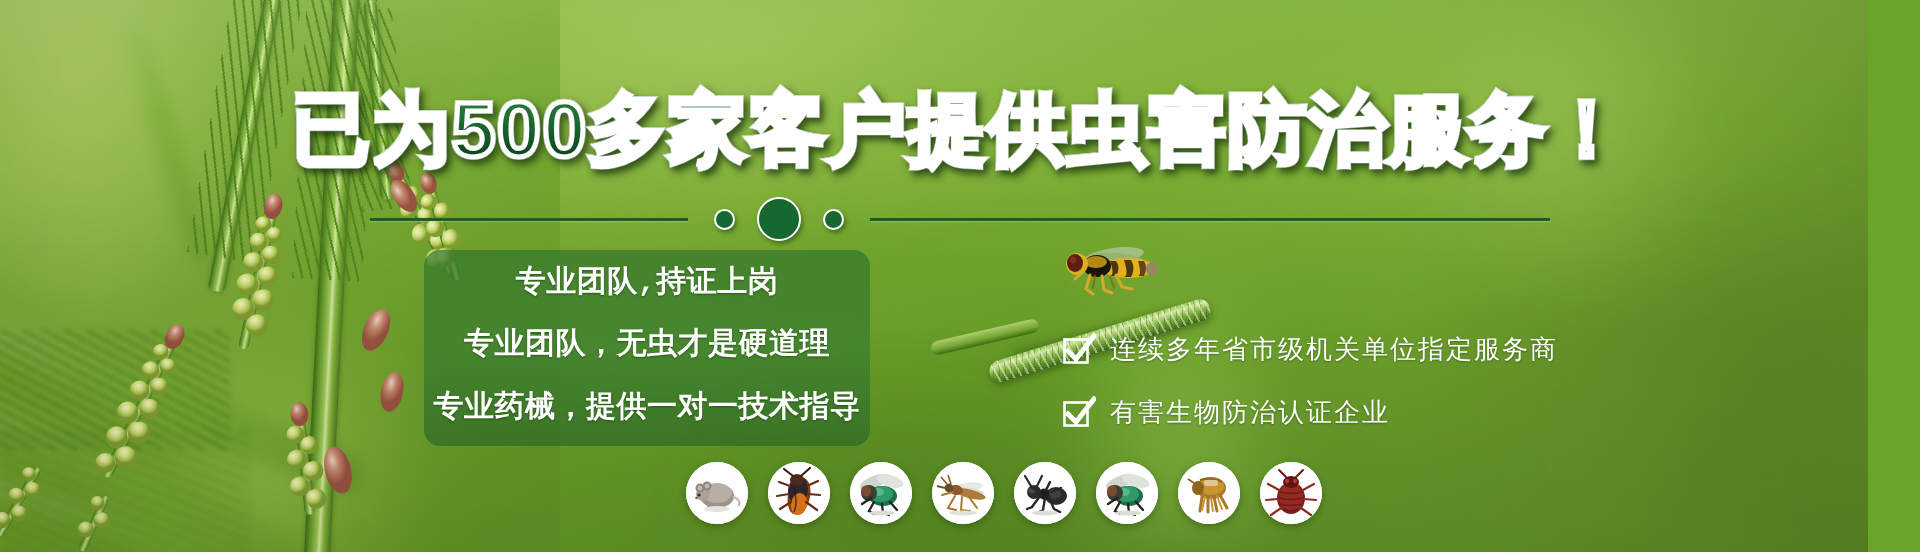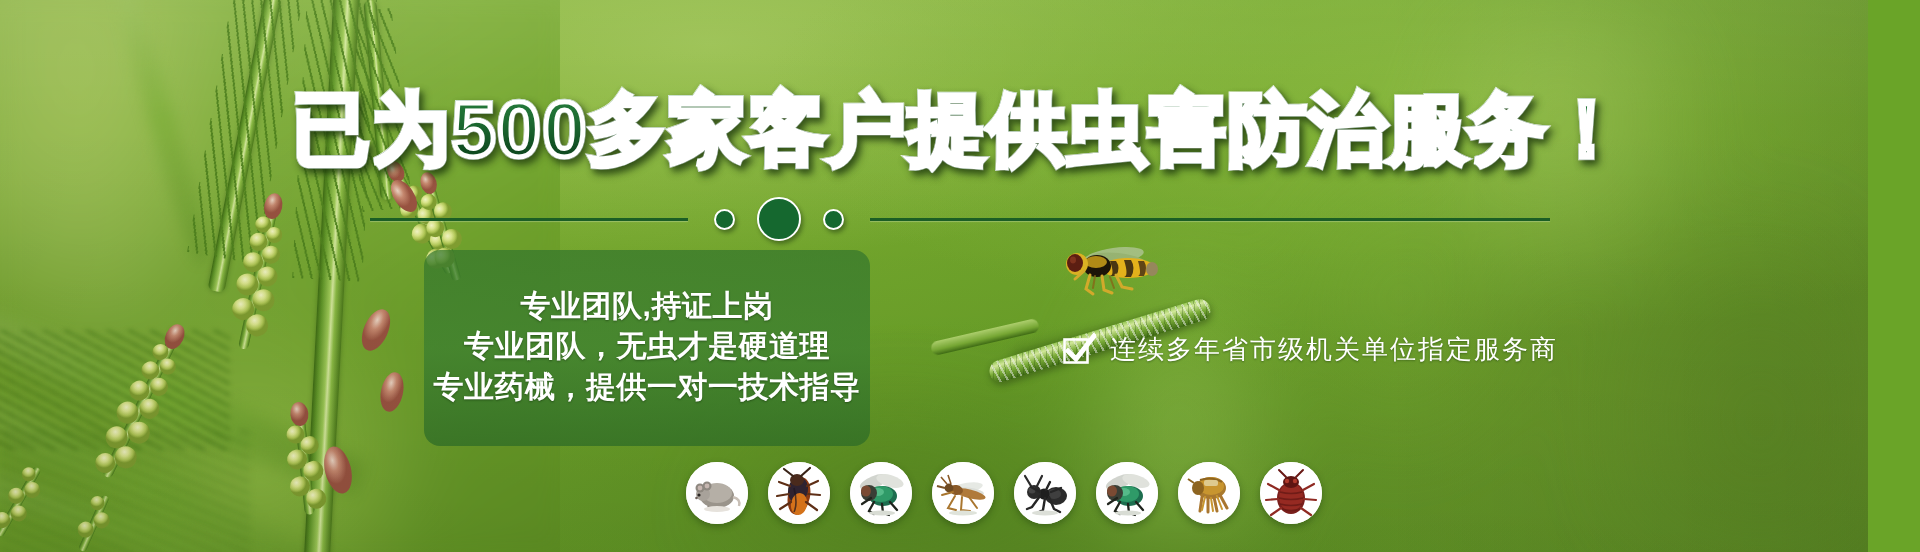--- a/index.html
+++ b/index.html
@@ -181,22 +181,23 @@
   .dot.small{ width:21px; height:21px; }
   .dot.big{ width:44px; height:44px; }
 
   
   .claim-box{
     position:absolute; left:424px; top:250px; width:446px; height:196px;
     border-radius:16px;
     background:linear-gradient(180deg, rgba(52,118,44,.72) 0%, rgba(58,126,48,.74) 50%, rgba(46,108,38,.76) 100%);
     z-index:4;
     display:flex; flex-direction:column; justify-content:center; align-items:center;
-    gap:1px;
+    gap:23px;
     padding:6px 10px 10px;
+    font-family:Liberation Mono, monospace;
   }
   .claim-line{
     color:#ffffff; font-weight:bold; white-space:nowrap;
     text-shadow:0 1px 2px rgba(18,45,10,.5);
     line-height:1.32;
   }
   .claim-line.l1{ font-size:30px; letter-spacing:.5px; }
   .claim-line.l2{ font-size:30px; letter-spacing:.5px; }
   .claim-line.l3{ font-size:30px; letter-spacing:.5px;text-align:right; }
 
@@ -428,20 +429,29 @@
   <div class="bullets">
     <div class="bullet">
       <span class="check-icon">
         <svg width="34" height="34" viewBox="0 0 34 34">
           <rect x="2.5" y="6.5" width="23" height="23" fill="none" stroke="#ffffff" stroke-width="2.6"></rect>
           <path d="M6 18 L14 26 L32 3" fill="none" stroke="#ffffff" stroke-width="5" stroke-linecap="square"></path>
         </svg>
       </span>
       <span class="bullet-text">连续多年省市级机关单位指定服务商</span>
     </div>
+    <div class="bullet">
+      <span class="check-icon">
+        <svg width="34" height="34" viewBox="0 0 34 34">
+          <rect x="2.5" y="6.5" width="23" height="23" fill="none" stroke="#ffffff" stroke-width="2.6"></rect>
+          <path d="M6 18 L14 26 L32 3" fill="none" stroke="#ffffff" stroke-width="5" stroke-linecap="square"></path>
+        </svg>
+      </span>
+      <span class="bullet-text">有害生物防治认证企业</span>
+    </div>
   </div>
 
   <div class="pest-row">
 
     <div class="pest-chip">
       <svg width="54" height="54" viewBox="0 0 54 54">
         <ellipse cx="27" cy="30" rx="17" ry="12" fill="#9a948b"></ellipse>
         <ellipse cx="27" cy="27" rx="15" ry="10" fill="#b5afa6"></ellipse>
         <ellipse cx="13" cy="28" rx="7" ry="7" fill="#a8a29a"></ellipse>
         <circle cx="10" cy="22" r="4.5" fill="#8e8880"></circle>

